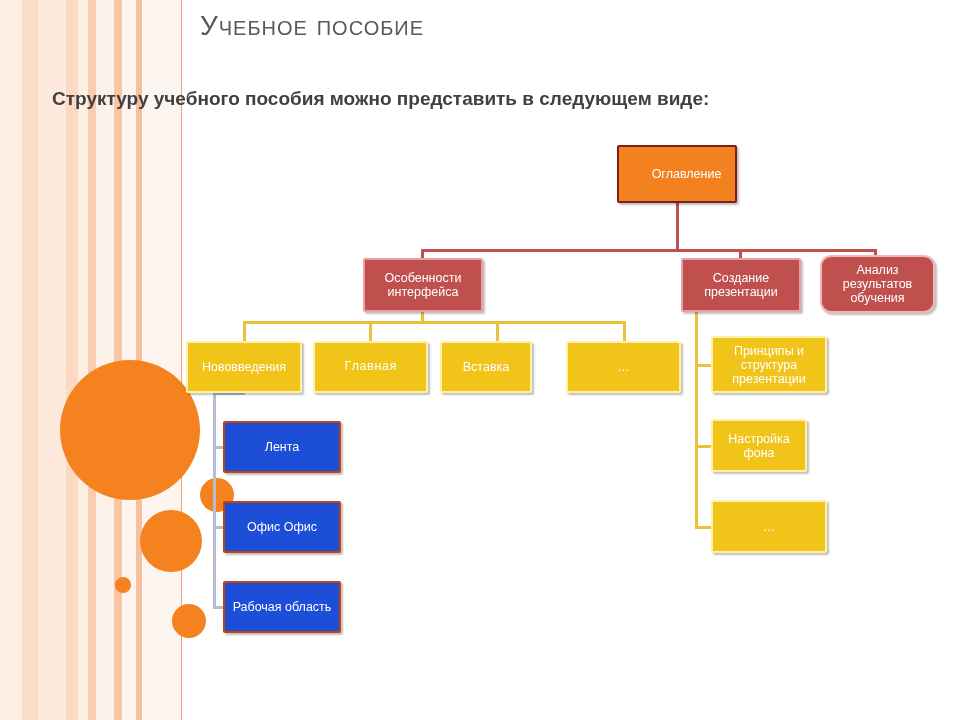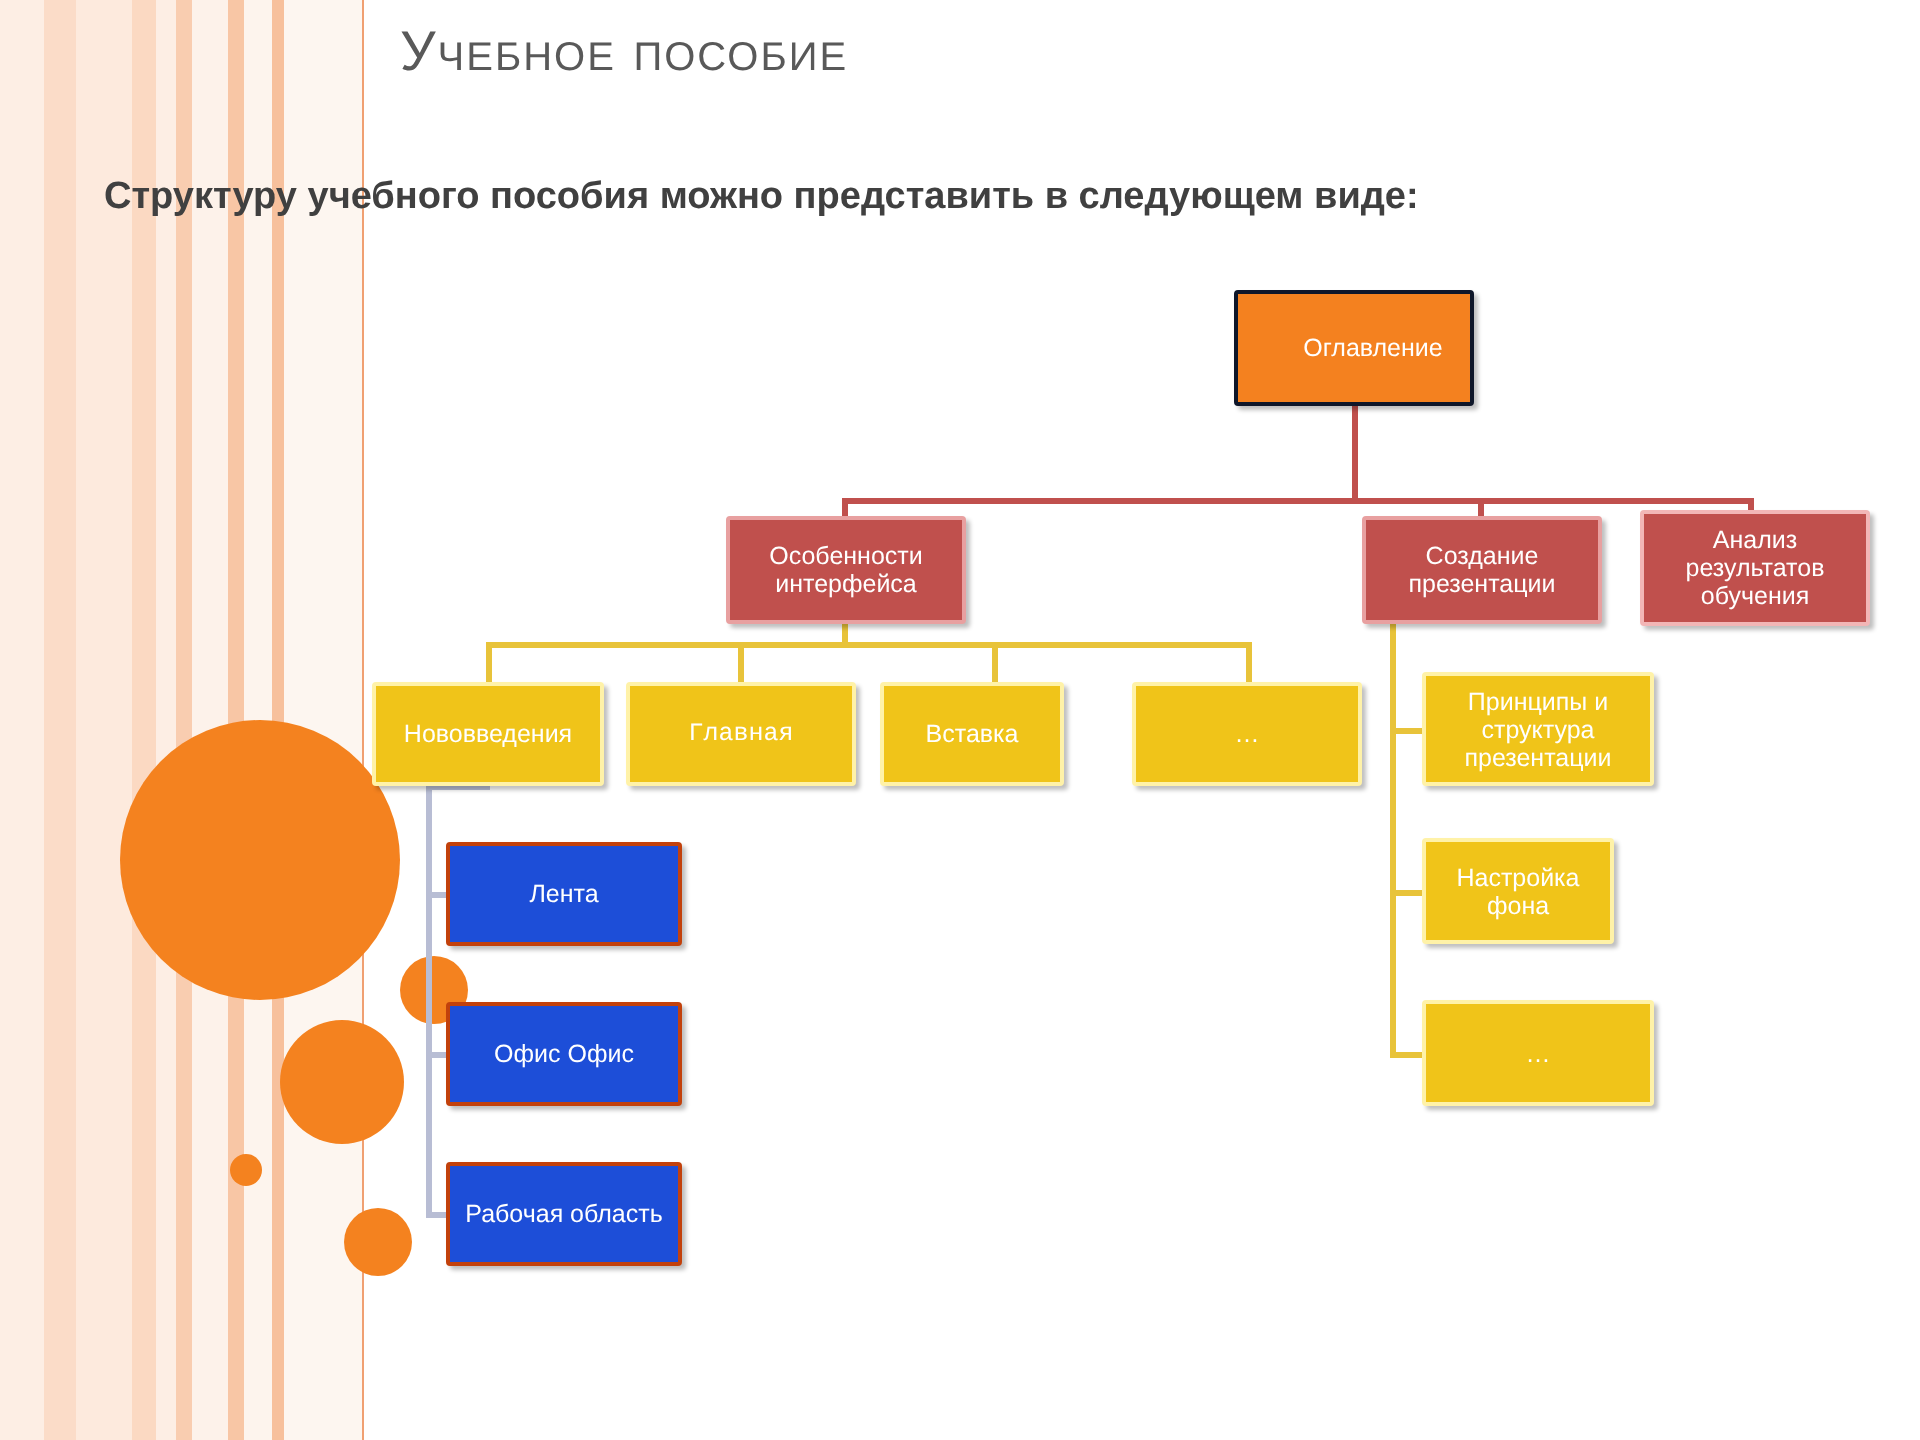--- a/index.html
+++ b/index.html
@@ -41,21 +41,21 @@
     position:absolute;
     box-sizing:border-box;
     display:flex;align-items:center;justify-content:center;
     text-align:center;
     color:#ffffff;
     font-size:12.5px;
     line-height:14px;
     padding:2px 4px;
     border-radius:2px;
   }
-  .n-orange{background:#f4811f;border:2px solid #0f172a;box-shadow:2px 2px 2px rgba(0,0,0,.25);padding-left:23px;}
+  .n-orange{background:#f4811f;border:2px solid #7f1d1d;box-shadow:2px 2px 2px rgba(0,0,0,.25);padding-left:23px;}
   .n-red{background:#c0504d;border:2px solid #e8a0a0;box-shadow:2px 2px 2px rgba(0,0,0,.25);}
   .n-red2{background:#c0504d;border:2px solid #f2b6b6;box-shadow:2px 2px 2px rgba(0,0,0,.25);}
   .n-yellow{background:#f0c419;border:2px solid #fff2a8;box-shadow:2px 2px 2px rgba(0,0,0,.25);}
   .n-blue{background:#1d4ed8;border:2px solid #c2410c;box-shadow:2px 2px 2px rgba(0,0,0,.25);}
 
   
   .conn{position:absolute;background:#c0504d;}
   .conn-y{position:absolute;background:#e8c33a;}
   .conn-b{position:absolute;background:#b8bdd4;}
 </style>
@@ -113,21 +113,21 @@
   <div class="conn-y" style="left:695px;top:364px;width:18px;height:3px;"></div>
   <div class="conn-y" style="left:695px;top:445px;width:18px;height:3px;"></div>
   <div class="conn-y" style="left:695px;top:526px;width:18px;height:3px;"></div>
 
   <div class="node n-orange" style="left:617px;top:145px;width:120px;height:58px;">Оглавление</div>
 
   <div class="node n-red" style="left:363px;top:258px;width:120px;height:54px;">Особенности интерфейса</div>
 
   <div class="node n-red" style="left:681px;top:258px;width:120px;height:54px;">Создание презентации</div>
 
-  <div class="node n-red2" style="left:820px;top:255px;width:115px;height:58px;">Анализ результатов обучения</div>
+  <div class="node n-red2" style="left:820px;top:255px;width:115px;height:58px;border-radius:11px;">Анализ результатов обучения</div>
 
   <div class="node n-yellow" style="left:186px;top:341px;width:116px;height:52px;">Нововведения</div>
 
   <div class="node n-yellow" style="left:313px;top:341px;width:115px;height:52px;font-family:Liberation Mono, monospace;">Главная</div>
 
   <div class="node n-yellow" style="left:440px;top:341px;width:92px;height:52px;">Вставка</div>
 
   <div class="node n-yellow" style="left:566px;top:341px;width:115px;height:52px;">…</div>
 
   <div class="node n-blue" style="left:223px;top:421px;width:118px;height:52px;">Лента</div>

